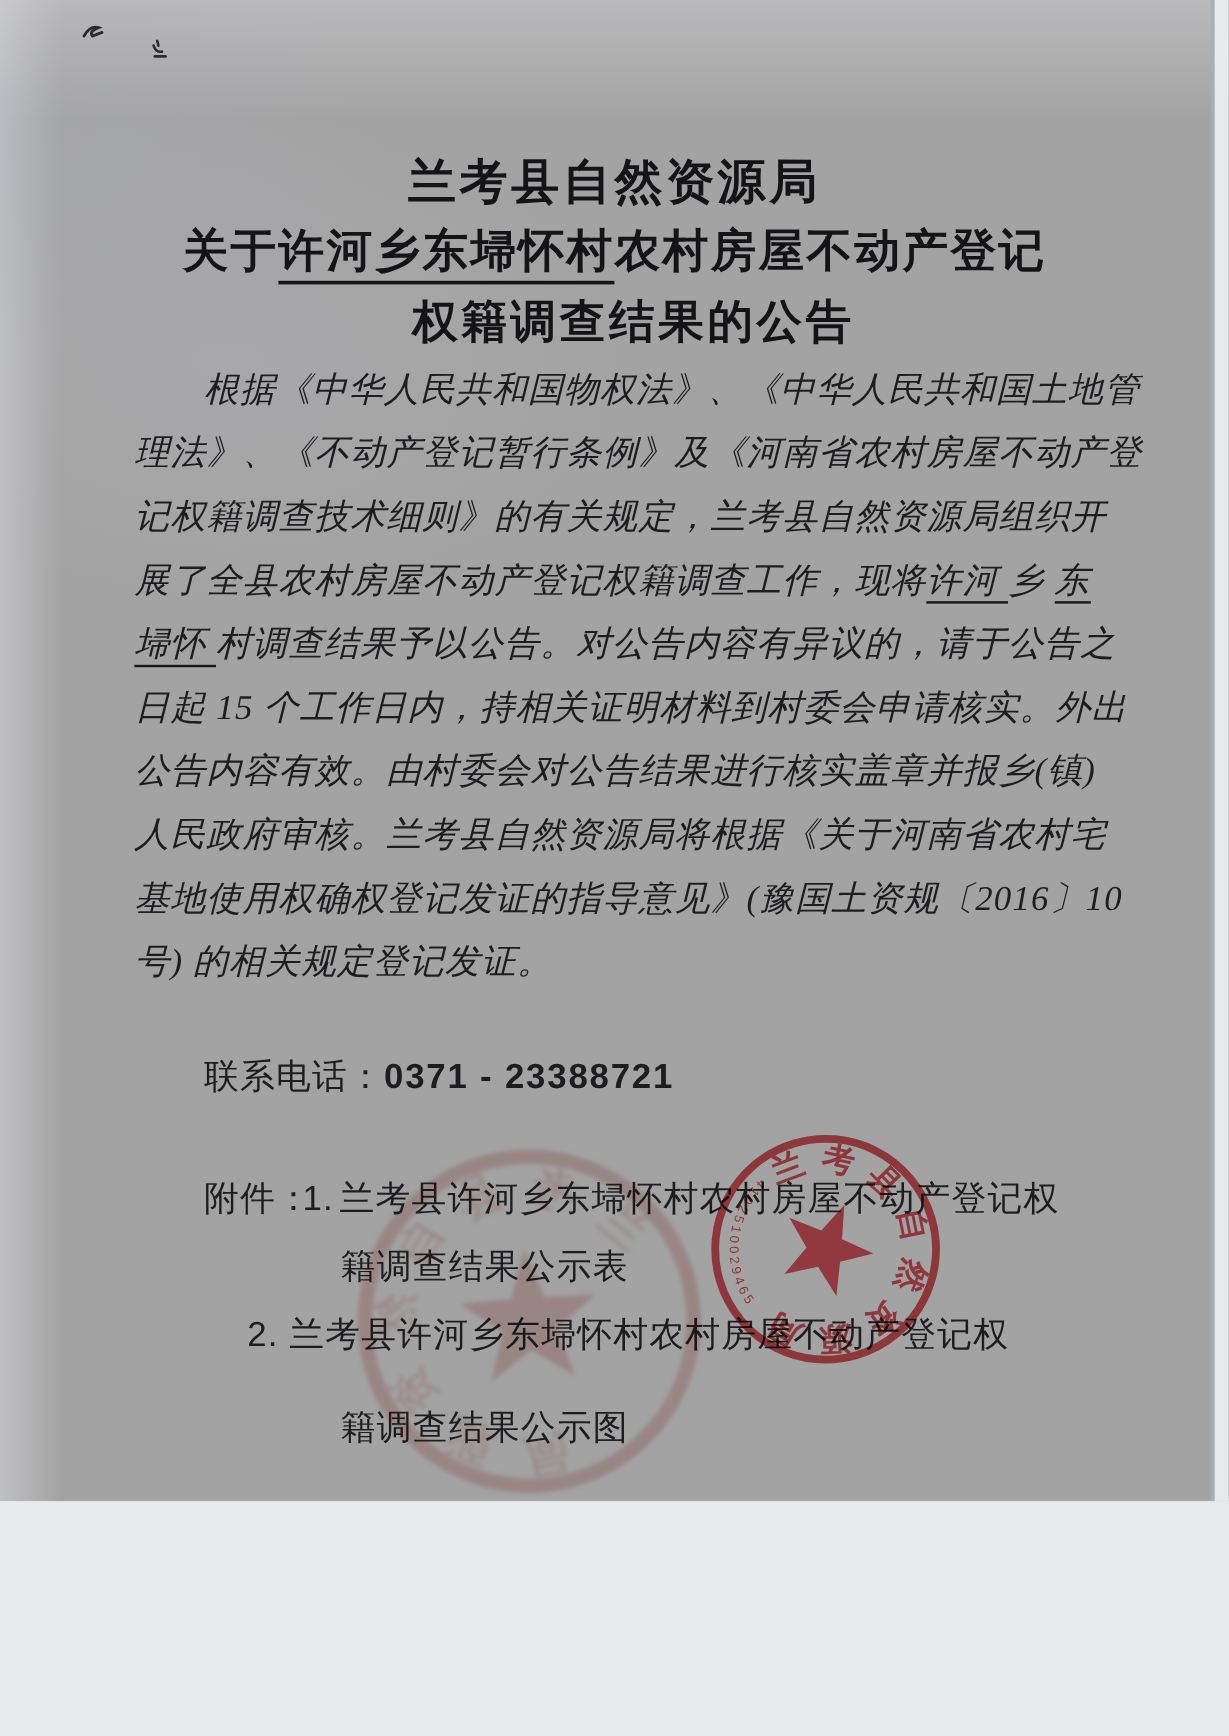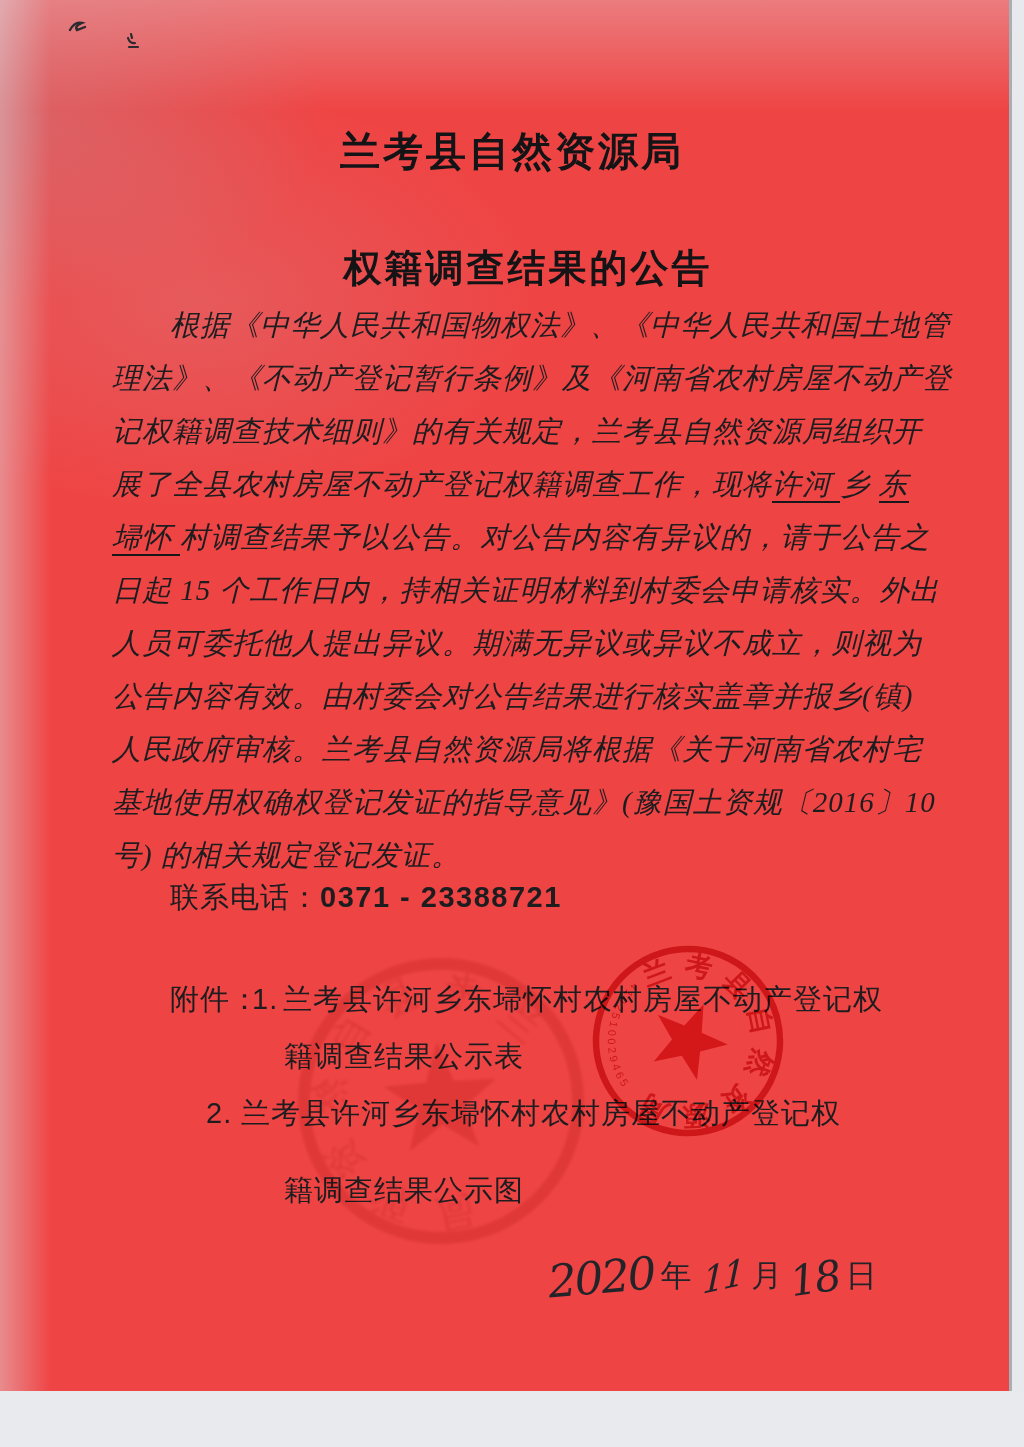--- a/index.html
+++ b/index.html
@@ -1,18 +1,18 @@
 <!DOCTYPE html>
 <html><head>
 <meta charset="utf-8">
 <style>
   html,body{margin:0;padding:0;background:#e9eaee;}
   .page{
-    position:relative;width:1024px;height:1391px;overflow:hidden;
-    background:#ef4444;
+    position:relative;width:1024px;height:1251px;overflow:hidden;
+    background:#a3a3a3;
     font-family:"Liberation Serif","DejaVu Serif",serif;
     color:#1d1d20;
   }
   
   .page::before{
     content:"";position:absolute;inset:0;pointer-events:none;
     background:
       radial-gradient(420px 260px at 30px 120px, rgba(170,172,184,.28), rgba(170,172,184,0) 70%),
       radial-gradient(500px 300px at 190px 300px, rgba(190,192,202,.18), rgba(190,192,202,0) 70%),
       linear-gradient(180deg, rgba(228,228,234,.35) 0%, rgba(245,245,247,0) 8%),
@@ -72,30 +72,30 @@
 <body>
 
 <div class="page">
 
   <svg class="pen-marks" viewBox="0 0 110 44">
     <path d="M12,14 q5,-9 12,-7 q-8,3 -5,7 l8,-3" fill="none" stroke="#2a2a30" stroke-width="2.4" stroke-linecap="round"></path>
     <path d="M70,22 q2,6 7,5 M73,18 l1,4 M71,31 h9" fill="none" stroke="#2a2a30" stroke-width="2.2" stroke-linecap="round"></path>
   </svg>
 
   <div id="title1" class="titles">兰考县自然资源局</div>
+  <div id="title2" class="titles"><span>关于</span><span class="title-u">许河乡东埽怀村</span><span>农村房屋不动产登记</span></div>
   <div id="title3" class="titles">权籍调查结果的公告</div>
 
   <div class="body-par">
       <div class="bline indent"><span>根据《中华人民共和国物权法》、《中华人民共和国土地管</span></div>
       <div class="bline"><span>理法》、《不动产登记暂行条例》及《河南省农村房屋不动产登</span></div>
       <div class="bline"><span>记权籍调查技术细则》的有关规定，兰考县自然资源局组织开</span></div>
       <div class="bline"><span>展了全县农村房屋不动产登记权籍调查工作，现将</span><span class="u">许河 </span><span>乡 </span><span class="u">东</span></div>
       <div class="bline"><span class="u">埽怀 </span><span>村调查结果予以公告。对公告内容有异议的，请于公告之</span></div>
       <div class="bline"><span>日起 15 个工作日内，持相关证明材料到村委会申请核实。外出</span></div>
-      <div class="bline"><span>人员可委托他人提出异议。期满无异议或异议不成立，则视为</span></div>
       <div class="bline"><span>公告内容有效。由村委会对公告结果进行核实盖章并报乡(镇)</span></div>
       <div class="bline"><span>人民政府审核。兰考县自然资源局将根据《关于河南省农村宅</span></div>
       <div class="bline"><span>基地使用权确权登记发证的指导意见》(豫国土资规〔2016〕10</span></div>
       <div class="bline"><span>号) 的相关规定登记发证。</span></div>
     </div>
 
   <div class="phone"><span>联系电话：</span><span class="num">0371 - 23388721</span></div>
 
   <div class="attach">
     <div class="arow">

